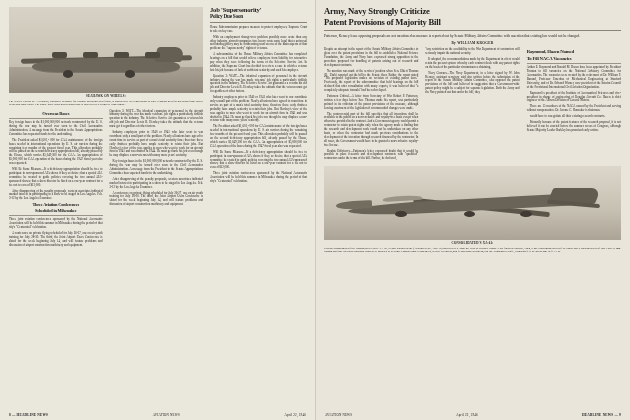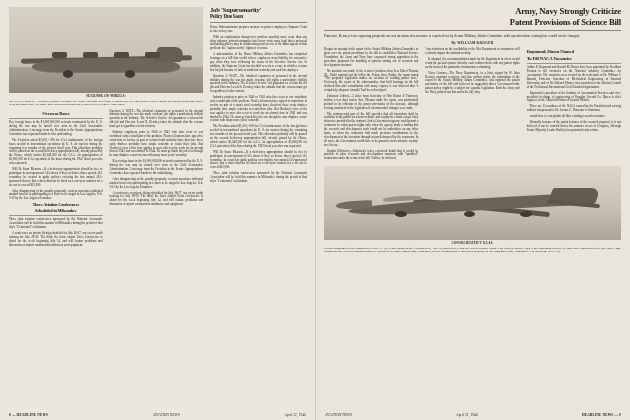--- a/index.html
+++ b/index.html
@@ -73,21 +73,21 @@
     font-size:2.8px;line-height:1.22;margin:1px 0 3px 0;text-align:justify;
   }
   .capttl{font-weight:bold;font-size:3.1px;text-align:center;display:block;margin-bottom:1px;letter-spacing:.2px;}
 
   .jump-hl{font-size:6.6px;}
   .jump-sub{font-size:5.2px;}
   .hl-overseas{font-size:4.6px;text-align:center;margin:2px 0 1px 0;}
   .hl-threeav{font-size:4.4px;text-align:center;margin:2px 0 1px 0;line-height:1.06;}
 
   
-  .main-hl{font-size:8.6px;line-height:1.03;margin:0 0 2px 0;text-align:right;}
+  .main-hl{font-size:8.6px;line-height:1.03;margin:0 0 2px 0;}
   .deck{font-size:3.5px;line-height:1.28;text-align:justify;margin:2px 0 3px 0;}
   .hl-raymond{font-size:4.8px;line-height:1.06;margin:1px 0 2px 0;}
 
   .jet-photo{width:100%;height:74px;margin:3px 0 2px 0;position:relative;overflow:hidden;background:#c8c2b4;}
   .jet-sky{position:absolute;inset:0;background:linear-gradient(180deg,#dcd7ca 0%,#c6c0b2 60%,#aba496 100%);}
   .jet-body{
     position:absolute;left:8%;top:44%;width:80%;height:16%;
     background:#6a6458;border-radius:48% 10% 10% 40%/60% 50% 50% 60%;
     transform:rotate(-3deg);
   }
@@ -180,21 +180,21 @@
 
       <div class="footer">
         <span>8 — HEADLINE NEWS</span>
         <span class="mid">AVIATION NEWS</span>
         <span class="mid">April 22, 1946</span>
       </div>
     </div>
 
     <div class="leaf right">
       <div class="hl main-hl">Army, Navy Strongly Criticize</div>
-      <div class="hl main-hl">Patent Provisions of Science Bill</div>
+      <div class="hl main-hl">Patent Provisions of Majority Bill</div>
       <div class="rule"></div>
       <div class="deck">Patterson, Kenney lease opposing proposals are not mentioned as measure is reported out by Senate Military Affairs Committee with assertion that existing law would not be changed.</div>
       <div class="byline">By WILLIAM KROGER</div>
 
       <div class="cols">
         <div class="col">
           <p class="body first">Despite an attempt in the report of the Senate Military Affairs Committee to gloss over the patent provisions in the bill to establish a National Science Foundation, the Army and Navy have expressed strong opposition to the procedure proposed for handling of patents arising out of research and development contracts.</p>
           <p class="body">No mention was made of the services' position when Sen. Elbert Thomas (D., Utah) reported out the bill to the Senate floor. Rather, the report stated "The proposed legislation makes no revision of existing patent laws." Previously, the report of the subcommittee that held hearings on the bill declared that after consultation with many experts, it was believed that "a completely adequate formula" had been developed.</p>
           <p class="body">Patterson Critical—A letter from Secretary of War Robert P. Patterson, written a few days before Sen. Thomas made his report, was particularly pointed in its criticism of the patent provisions of the measure, although leaving enactment of the legislation if recommended changes were made.</p>
           <p class="body">The controversial part of the bill specifies that all inventions shall be available to the public on a non-exclusive and royalty-free basis except when otherwise provided in the contract. And a Government agency could permit a contractor to retain patent rights only when the agency made a finding that the research and development work could not be undertaken on any other basis, or when the contractor had made previous contributions to the development of the invention through research financed by the contractor. In all cases, the Government would have to be granted a non-exclusive royalty-free license.</p>

